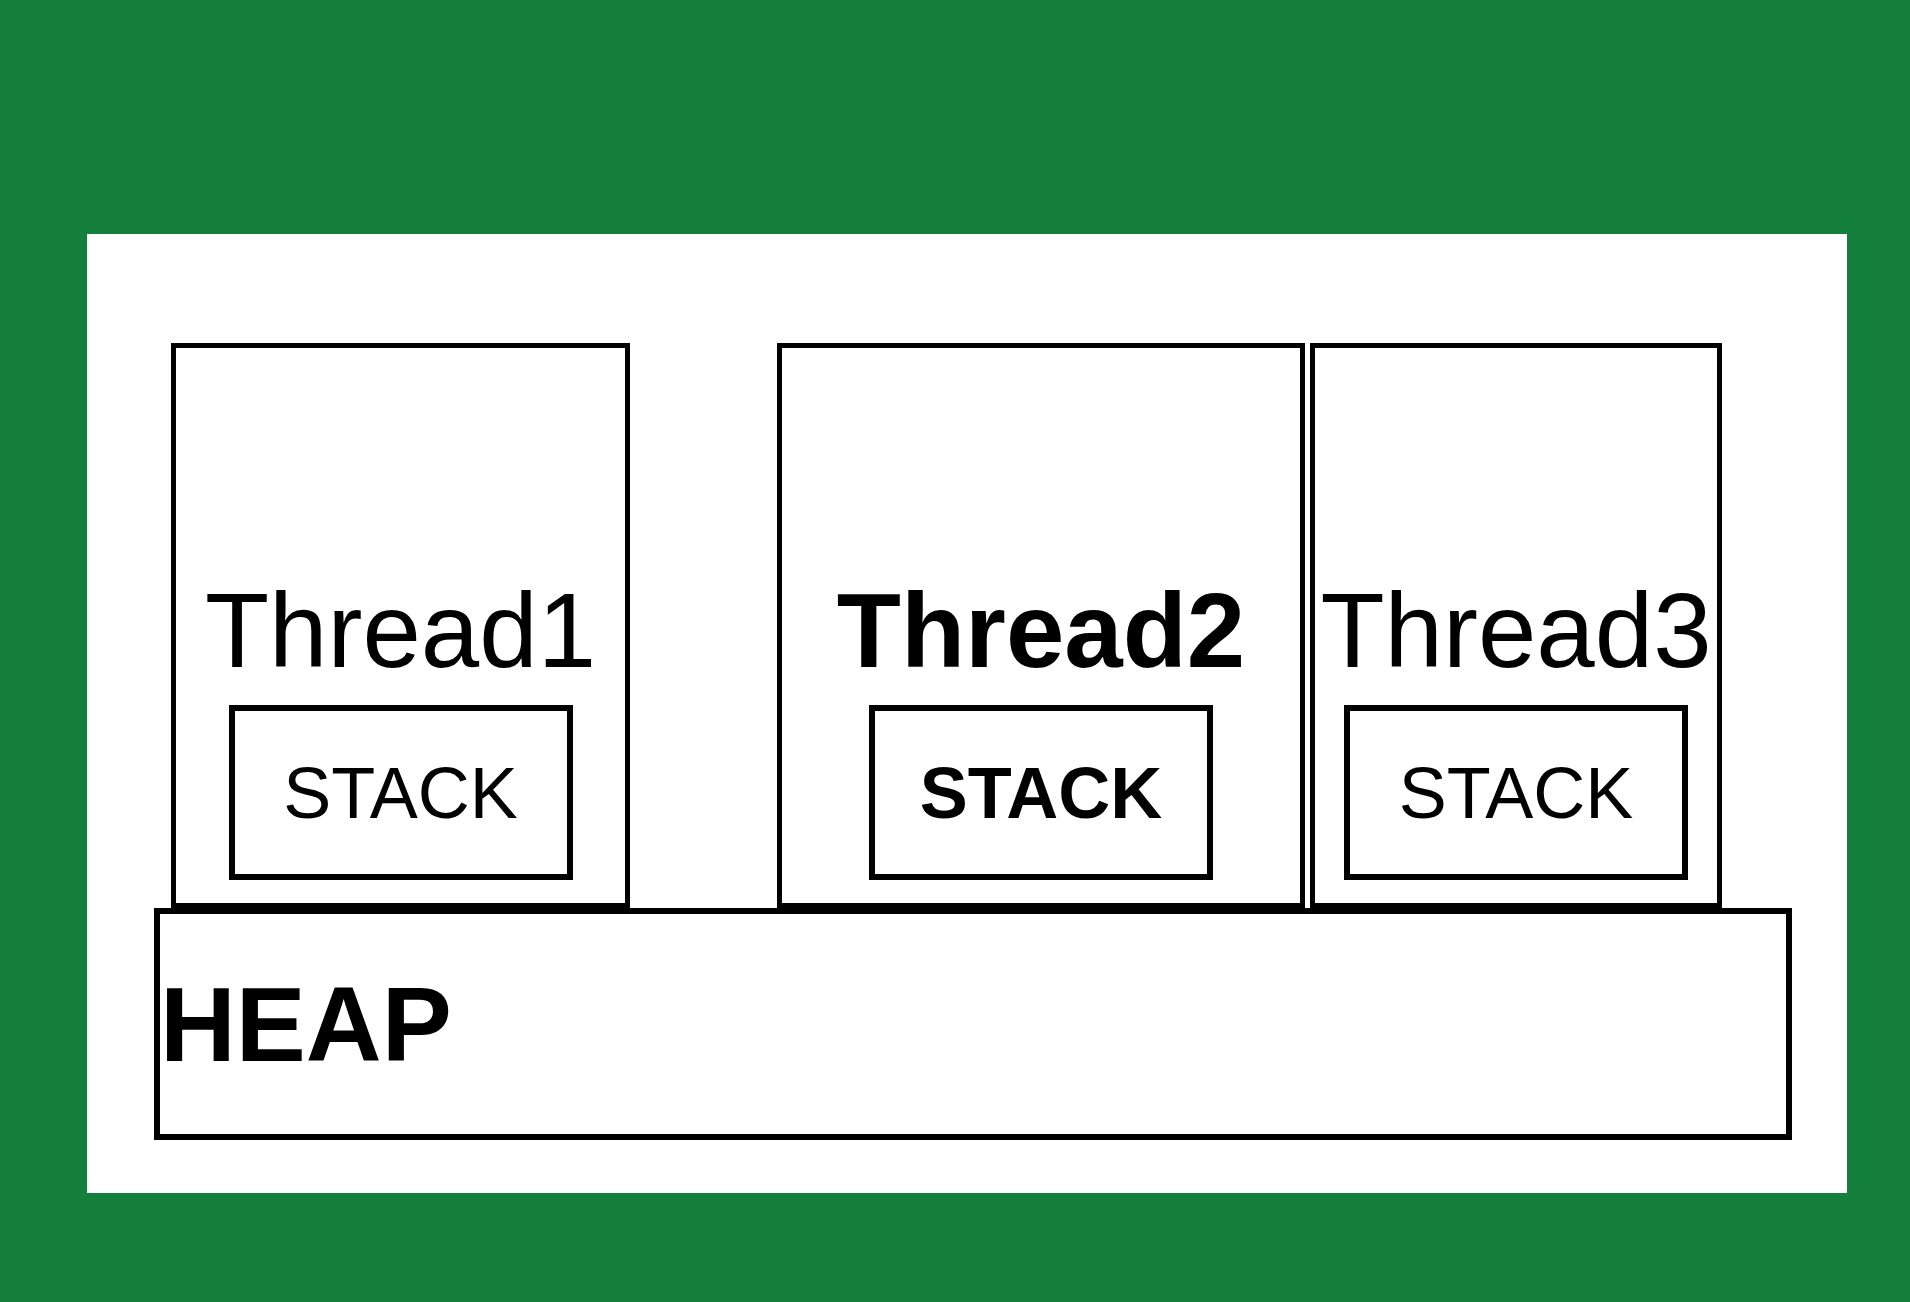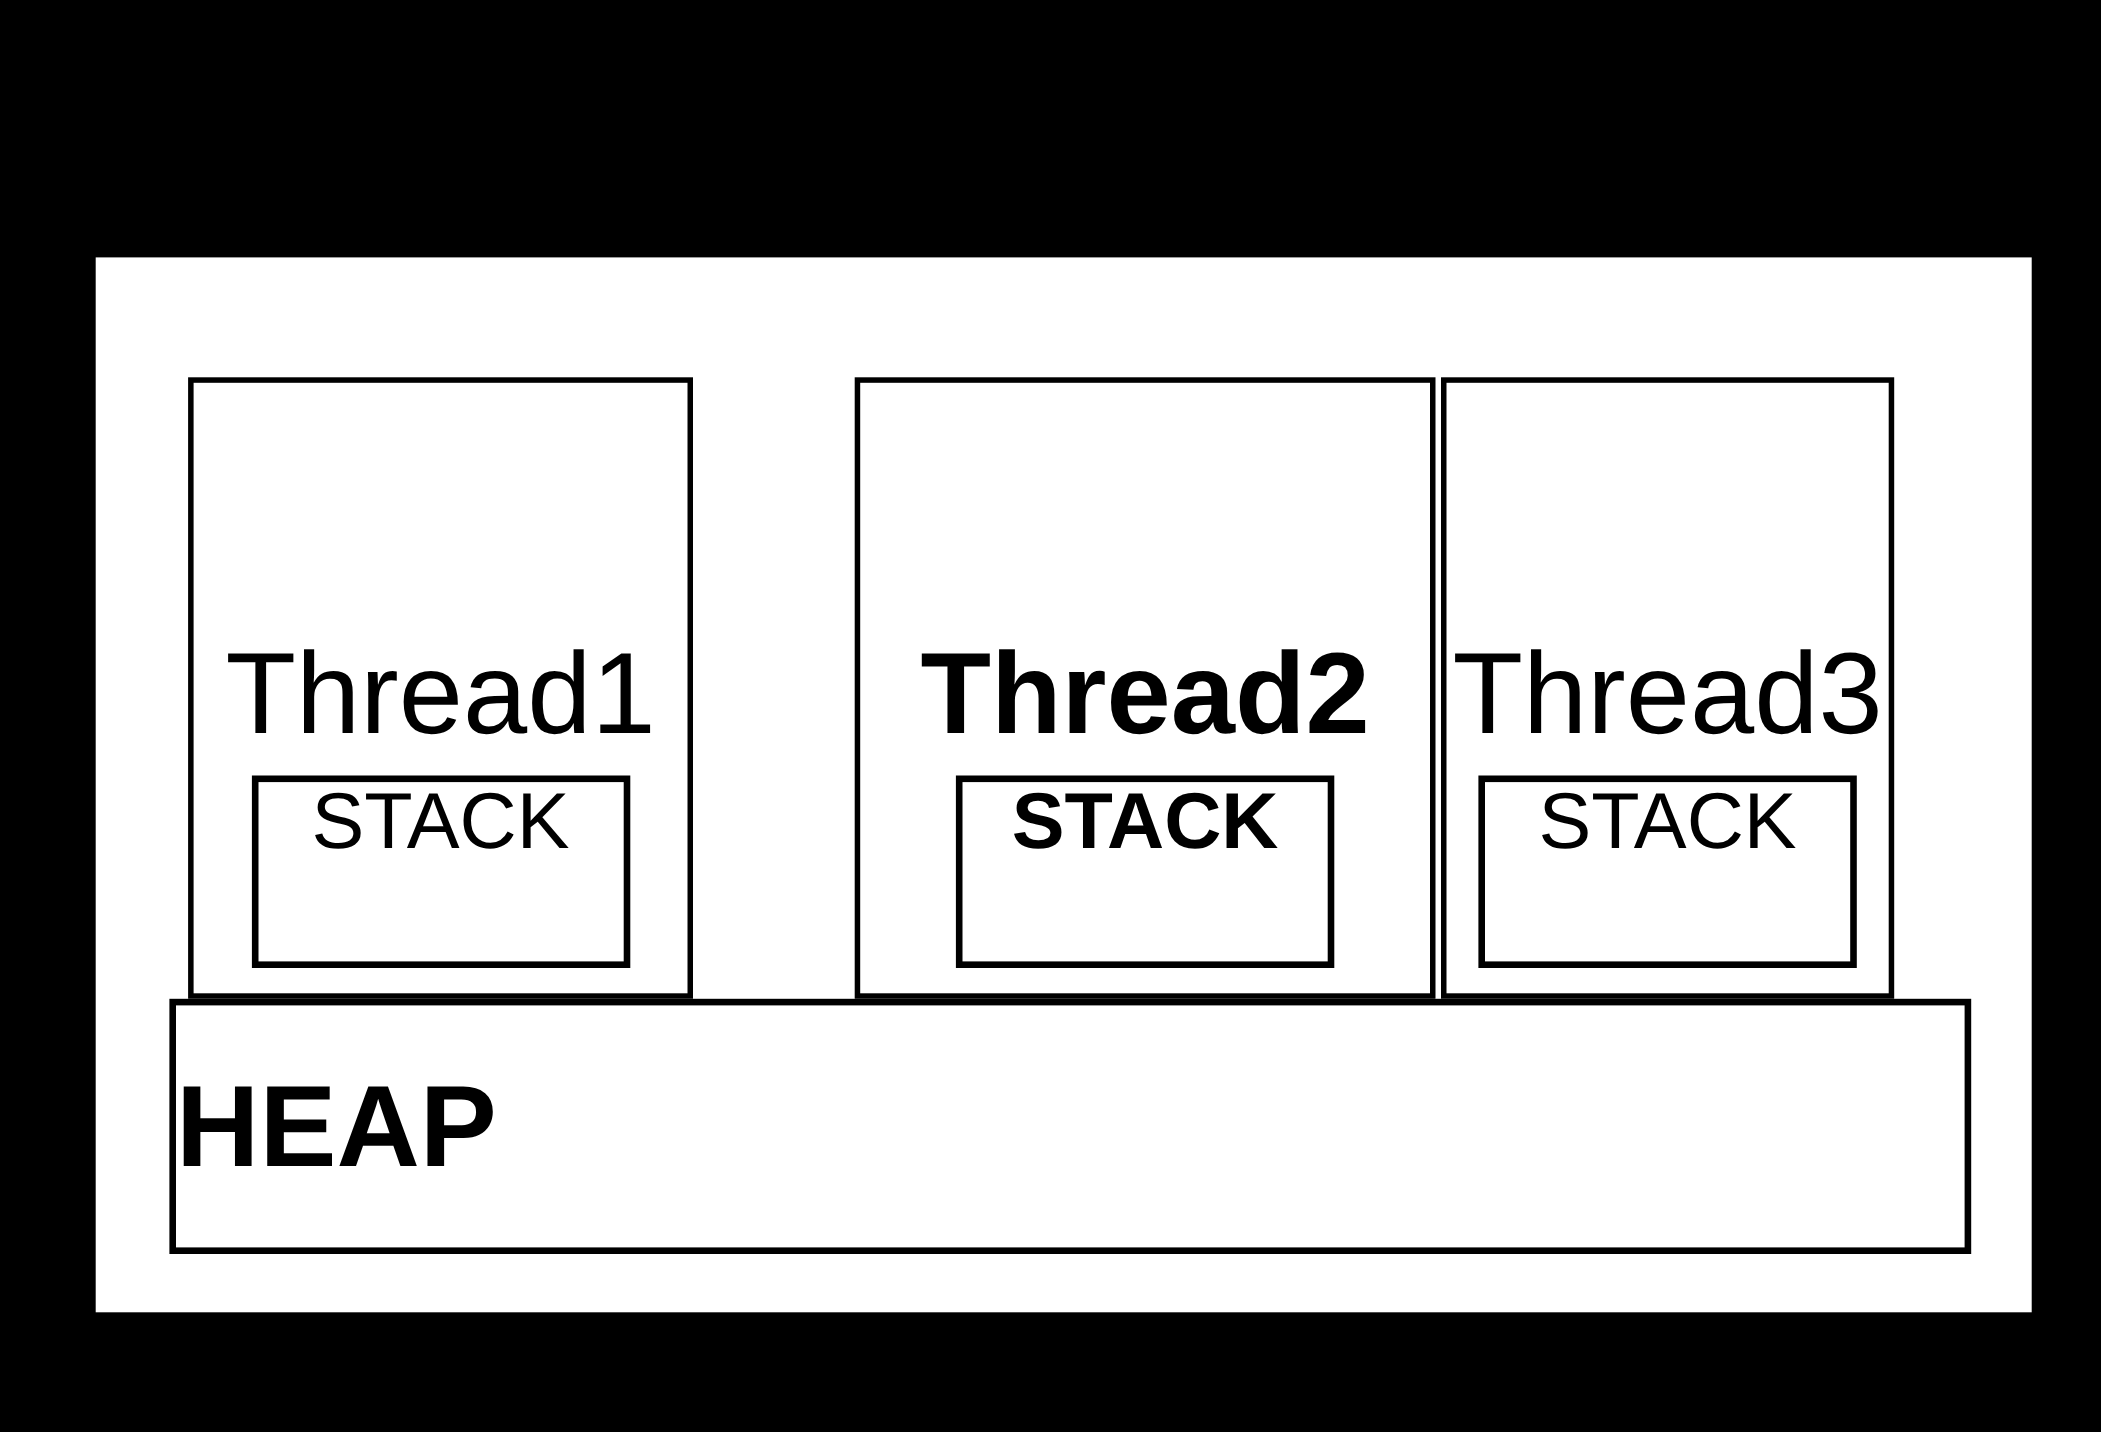--- a/index.html
+++ b/index.html
@@ -7,21 +7,21 @@
     padding: 0;
     width: 1910px;
     height: 1302px;
     overflow: hidden;
     font-family: "Liberation Sans", "DejaVu Sans", sans-serif;
   }
   .canvas {
     position: relative;
     width: 1910px;
     height: 1302px;
-    background: #000000;
+    background: #15803d;
   }
   .panel {
     position: absolute;
     left: 87px;
     top: 234px;
     width: 1760px;
     height: 959px;
     background: #ffffff;
   }
   .thread-box {
@@ -48,20 +48,21 @@
     margin-bottom: 22px;
     white-space: nowrap;
   }
   .stack-box {
     width: 344px;
     height: 175px;
     border: 6px solid #000000;
     box-sizing: border-box;
     background: #ffffff;
     display: flex;
+    align-items: center;
     justify-content: center;
   }
   .stack-label {
     font-size: 72px;
     line-height: 1;
     color: #000000;
     white-space: nowrap;
   }
   .heap-box {
     position: absolute;

